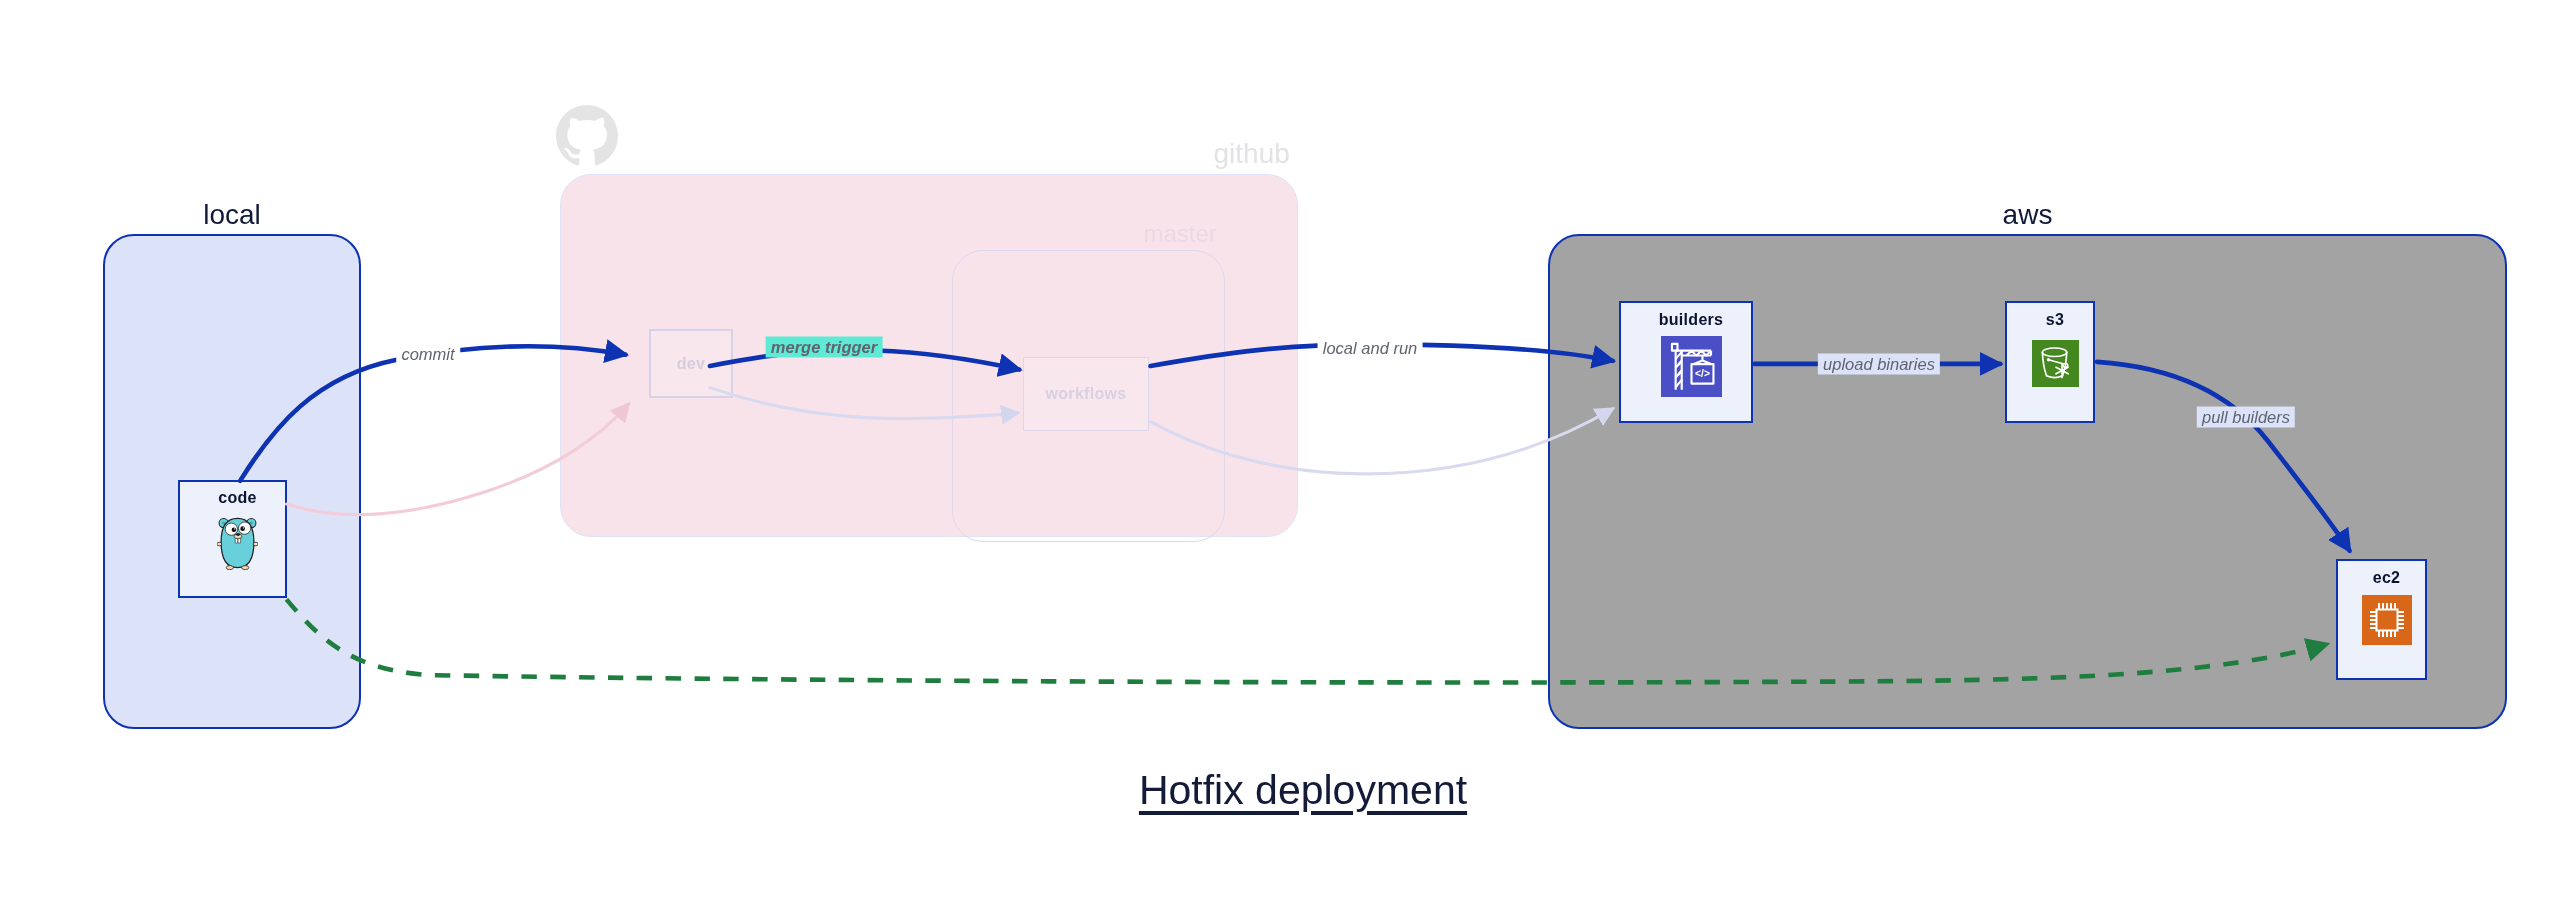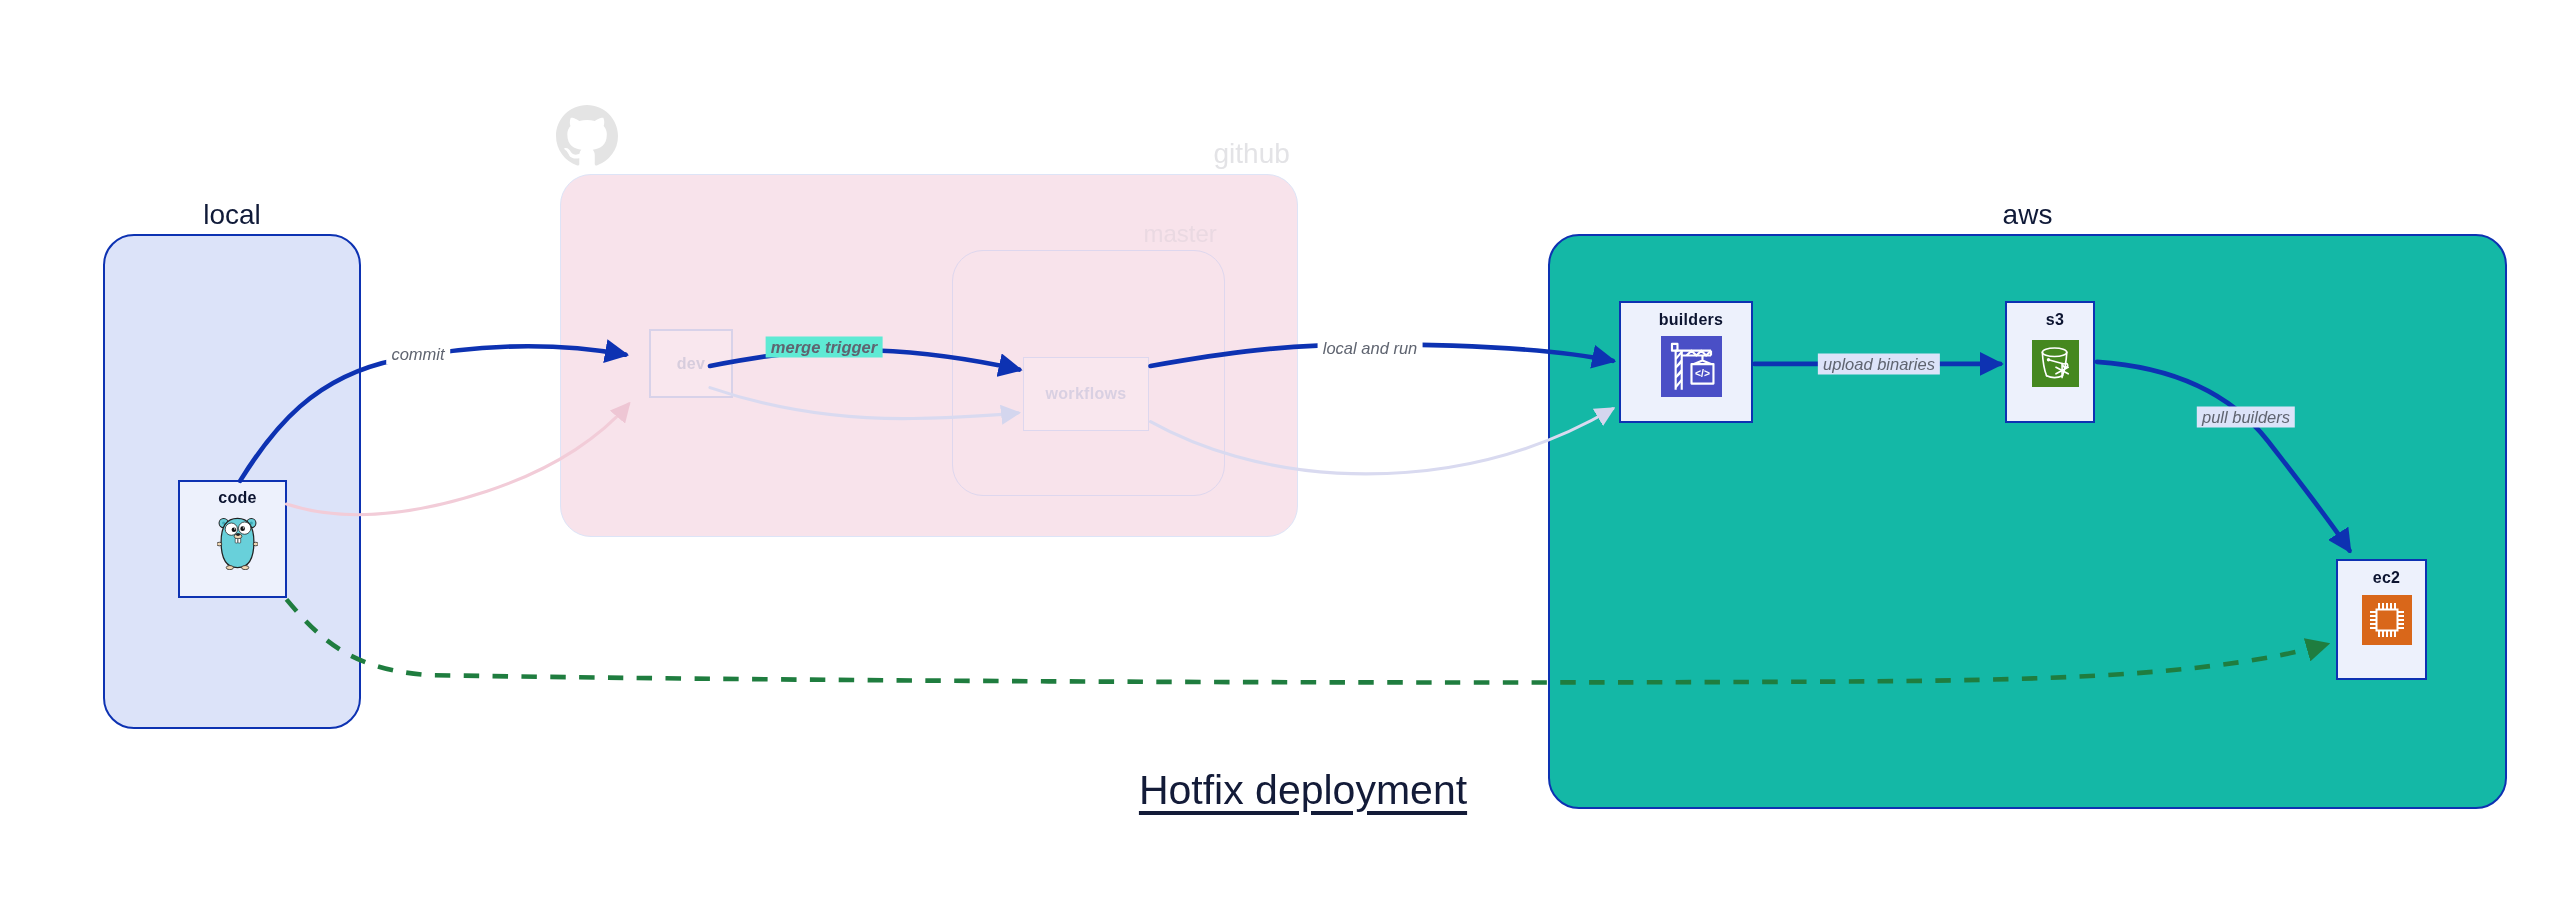--- a/index.html
+++ b/index.html
@@ -6,27 +6,27 @@
   html, body { width: 2604px; height: 902px; background: #ffffff;
     font-family: "Liberation Sans", sans-serif; overflow: hidden; }
   #canvas { position: relative; width: 2604px; height: 902px; background: #ffffff; }
 
   .group { position: absolute; border-radius: 31px; }
   .group-label { position: absolute; left: 0; right: 0; bottom: 100%; margin-bottom: 5.2px;
     text-align: center; font-size: 28px; font-weight: 400; color: #101a38; }
 
   #local { left: 103px; top: 234px; width: 258px; height: 495px;
     background: #dce3f9; border: 2.6px solid #0d32b2; }
-  #aws { left: 1548px; top: 234px; width: 959px; height: 575px;
-    background: #14b8a6; border: 2.6px solid #0d32b2; }
+  #aws { left: 1548px; top: 234px; width: 959px; height: 495px;
+    background: #a3a3a3; border: 2.6px solid #0d32b2; }
   #github { left: 560px; top: 174px; width: 738px; height: 363px;
     background: #f8e3eb; border: 1.5px solid #dde4f7; }
   #github .group-label { left: auto; right: 7.2px; text-align: right; color: #e3e3e6; margin-bottom: 4.6px; }
   #octocat { position: absolute; left: -4.6px; top: -70px; }
-  #master { position: absolute; left: 391px; top: 75px; width: 273px; height: 246px;
+  #master { position: absolute; left: 391px; top: 75px; width: 273px; height: 292px;
     background: transparent; border: 1.5px solid #ded7ee; }
   #master .group-label { font-size: 24px; color: #ead9e2; margin-bottom: 3.1px; }
 
   .node { position: absolute; display: flex; flex-direction: column; align-items: center; }
   .node-label { margin-top: 8.2px; font-size: 16px; font-weight: 700; color: #0c1430; letter-spacing: 0.3px; }
   .blue-node { background: #edf1fc; border: 2.6px solid #0d32b2; padding-left: 10px; }
   .faded-node { background: #f9e7ee; }
 
   #code { left: 73px; top: 244px; width: 109px; height: 118px; }
   #code .node-label { margin-top: 7.2px; }
@@ -43,21 +43,21 @@
   .icon { display: block; }
   #gopher-svg { margin-top: 8.2px; }
   #codebuild-svg { margin-top: 7.2px; }
   #s3-svg { margin-top: 11.3px; }
   #ec2-svg { margin-top: 8.2px; }
 
   #edges { position: absolute; left: 0; top: 0; z-index: 5; pointer-events: none; }
 
   .edge-label { position: absolute; z-index: 6; transform: translate(-50%, -50%);
     font-size: 16.5px; font-style: italic; color: #5f6470; padding: 1px 5.2px; white-space: nowrap; }
-  #lbl-commit { left: 418px; top: 354px; background: #ffffff; }
+  #lbl-commit { left: 428px; top: 354px; background: #ffffff; }
   #lbl-merge { left: 824px; top: 347px; background: #5eead4; font-weight: bold; }
   #lbl-uploadrun { left: 1370px; top: 348px; background: #ffffff; }
   #lbl-uploadbin { left: 1879px; top: 364px; background: #dce3f9; }
   #lbl-pullbin { left: 2246px; top: 417px; background: #dce3f9; }
 
   #title { position: absolute; left: 1303px; top: 767px; transform: translateX(-50%);
     z-index: 6; font-size: 41px; font-weight: 400; color: #131b38; white-space: nowrap;
     text-decoration: underline; text-decoration-thickness: 3.6px; text-underline-offset: 7.2px; }
 </style>
 </head>

